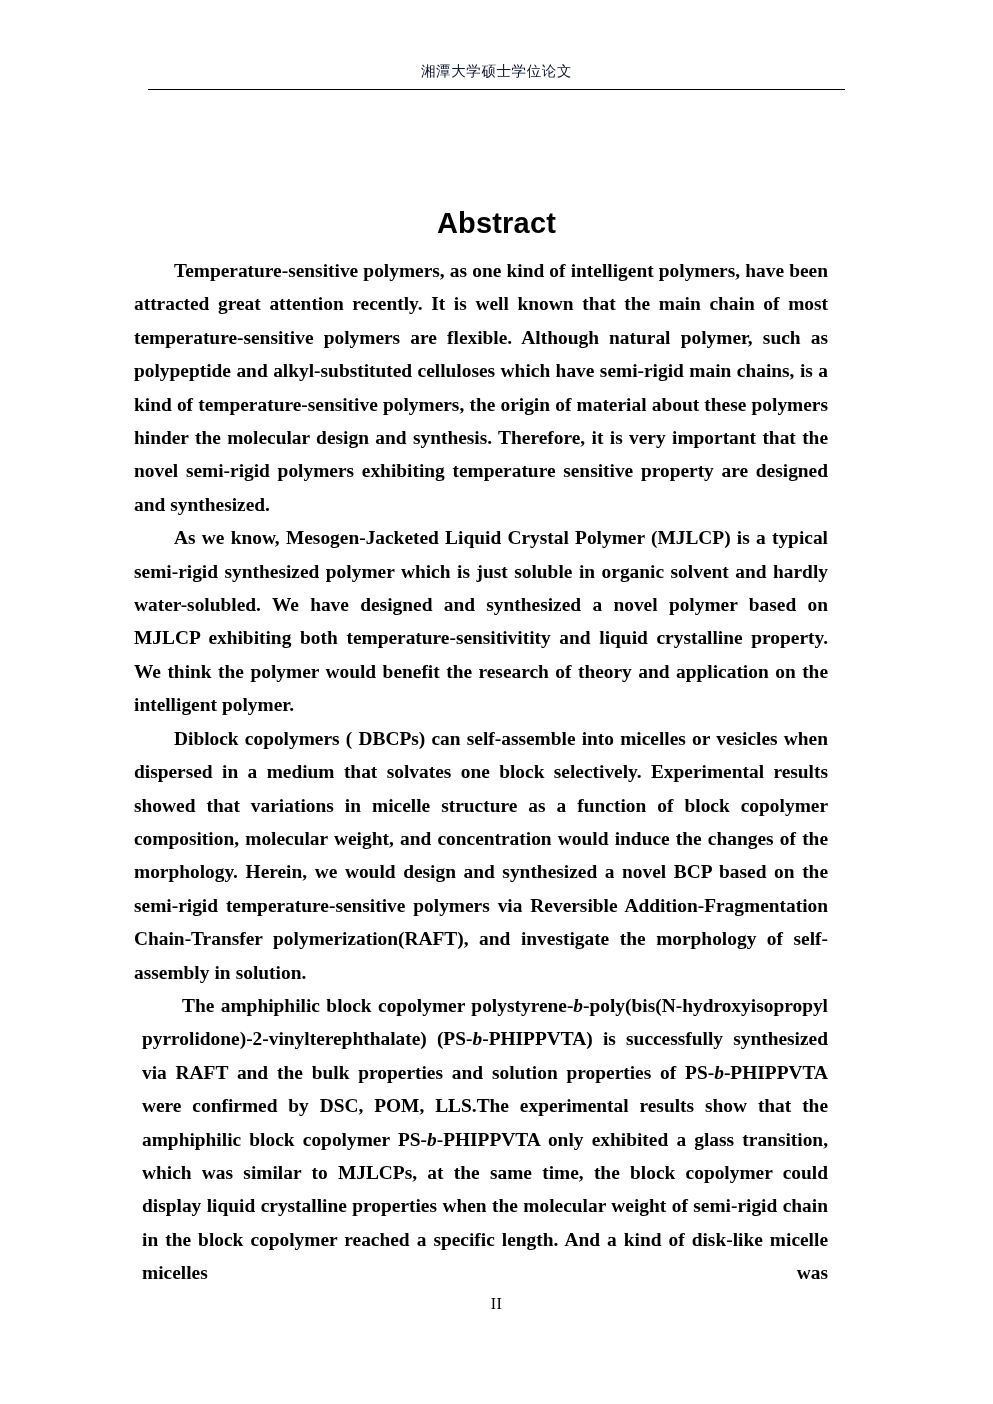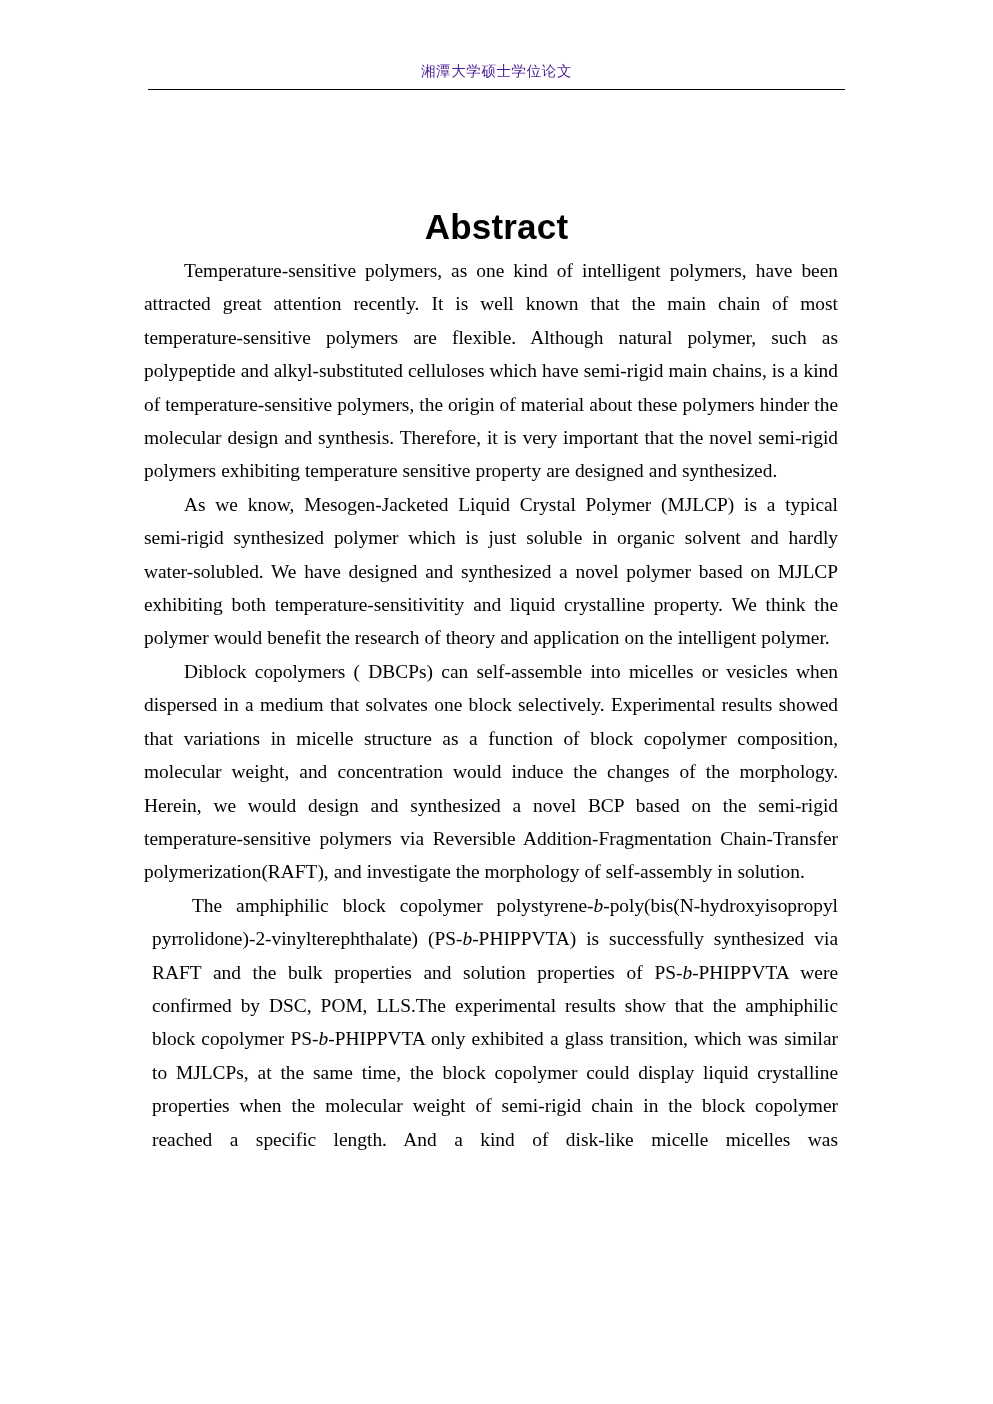--- a/index.html
+++ b/index.html
@@ -30,51 +30,52 @@
     left: 148px;
     top: 60px;
     width: 697px;
   }
   .header-text {
     text-align: center;
     font-family: "DejaVu Sans", "Liberation Sans", sans-serif;
     font-size: 14.5px;
     line-height: 22px;
     letter-spacing: 0.6px;
-    color: #4c1d95;
+    color: #0f172a;
     white-space: nowrap;
   }
   .header-rule {
     margin-top: 7px;
     border: 0;
     border-top: 1.6px solid #000;
     width: 100%;
     height: 0;
   }
 
   
   .doc-title {
     position: absolute;
     left: 148px;
     top: 186px;
     width: 697px;
     text-align: center;
     font-family: "Liberation Sans", "DejaVu Sans", sans-serif;
     font-weight: bold;
-    font-size: 35px;
+    font-size: 29px;
     line-height: 36px;
     letter-spacing: 0.2px;
   }
 
   
   .body-zone {
     position: absolute;
-    left: 144px;
+    left: 134px;
     top: 254px;
     width: 694px;
+    font-weight: bold;
   }
   p.para {
     margin: 0;
     padding: 0;
     text-indent: 40px;
     text-align: justify;
     text-justify: inter-word;
     font-size: 19.4px;
     line-height: 33.4px;
     word-spacing: 0.2px;
@@ -114,14 +115,15 @@
 
   <h1 class="doc-title">Abstract</h1>
 
   <div class="body-zone">
     <p class="para">Temperature-sensitive polymers, as one kind of intelligent polymers, have been attracted great attention recently. It is well known that the main chain of most temperature-sensitive polymers are flexible. Although natural polymer, such as polypeptide and alkyl-substituted celluloses which have semi-rigid main chains, is a kind of temperature-sensitive polymers, the origin of material about these polymers hinder the molecular design and synthesis. Therefore, it is very important that the novel semi-rigid polymers exhibiting temperature sensitive property are designed and synthesized.</p>
     <p class="para">As we know, Mesogen-Jacketed Liquid Crystal Polymer (MJLCP) is a typical semi-rigid synthesized polymer which is just soluble in organic solvent and hardly water-solubled. We have designed and synthesized a novel polymer based on MJLCP exhibiting both temperature-sensitivitity and liquid crystalline property. We think the polymer would benefit the research of theory and application on the intelligent polymer.</p>
     <p class="para">Diblock copolymers ( DBCPs) can self-assemble into micelles or vesicles when dispersed in a medium that solvates one block selectively. Experimental results showed that variations in micelle structure as a function of block copolymer composition, molecular weight, and concentration would induce the changes of the morphology. Herein, we would design and synthesized a novel BCP based on the semi-rigid temperature-sensitive polymers via Reversible Addition-Fragmentation Chain-Transfer polymerization(RAFT), and investigate the morphology of self-assembly in solution.</p>
     <p class="para continues" id="para-4"><span>The amphiphilic block copolymer polystyrene-</span><span class="ital">b</span><span>-poly(bis(N-hydroxyisopropyl pyrrolidone)-2-vinylterephthalate) (PS-</span><span class="ital">b</span><span>-PHIPPVTA) is successfully synthesized via RAFT and the bulk properties and solution properties of PS-</span><span class="ital">b</span><span>-PHIPPVTA were confirmed by DSC, POM, LLS.The experimental results show that the amphiphilic block copolymer PS-</span><span class="ital">b</span><span>-PHIPPVTA only exhibited a glass transition, which was similar to MJLCPs, at the same time, the block copolymer could display liquid crystalline properties when the molecular weight of semi-rigid chain in the block copolymer reached a specific length. And a kind of disk-like micelle micelles was</span></p>
   </div>
 
+  <div class="folio">II</div>
 
 </div>
 
 </body></html>

